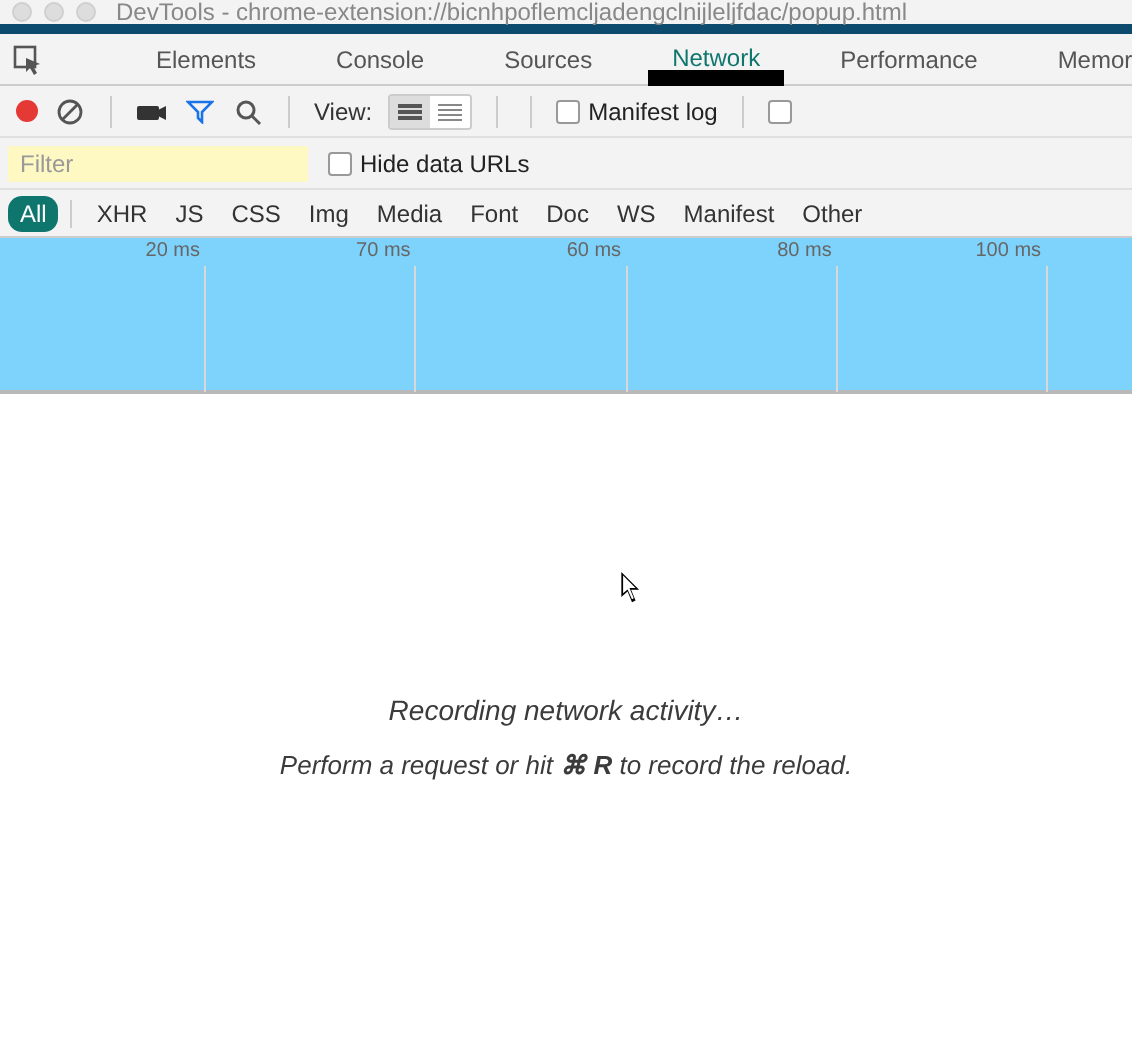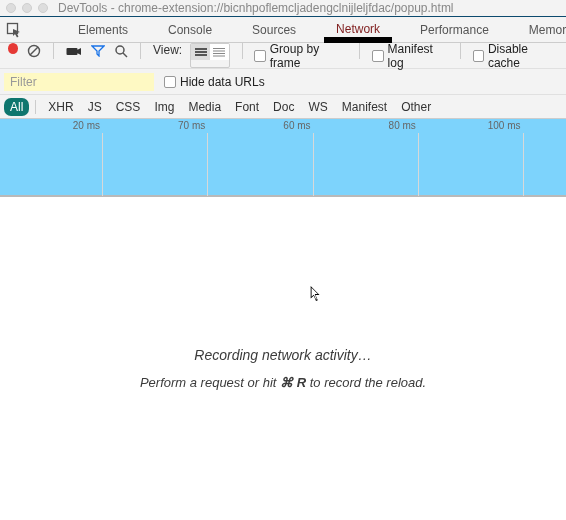--- a/index.html
+++ b/index.html
@@ -12,21 +12,21 @@
     background: #fff;
     overflow: hidden;
   }
   
   .titlebar {
     height: 17px;
     display: flex;
     align-items: center;
     padding: 0 6px;
     background: #f3f3f3;
-    border-bottom: 1px solid #0c4a6e;
+    border-bottom: 5px solid #0c4a6e;
   }
   .traffic-lights { display: flex; gap: 6px; margin-right: 10px; }
   .tl {
     width: 10px; height: 10px; border-radius: 50%;
     background: #ddd; border: 0.5px solid #cfcfcf;
   }
   .title-text { color: #888; font-size: 12px; white-space: nowrap; }
 
   
   .tabstrip {
@@ -43,31 +43,32 @@
     margin-right: 4px;
   }
   .sep {
     width: 1px; height: 16px; background: #ccc; margin: 0 4px;
   }
   .tab {
     padding: 0 12px; height: 26px; line-height: 26px;
     font-size: 12px; color: #555; cursor: default;
   }
   .tab.active {
-    color: #7f1d1d;
-    border-bottom: 6px solid #000000;
+    color: #0f766e;
+    border-bottom: 8px solid #000000;
     height: 26px; line-height: 24px;
   }
   .overflow { display:flex; align-items:center; padding:0 8px; color:#555;}
   .menu-dots { padding: 0 6px; color:#555; }
 
   
   .toolbar1 {
     height: 26px;
     display: flex;
+    align-items: center;
     gap: 8px;
     padding: 0 8px;
     border-bottom: 1px solid #e0e0e0;
     background: #f3f3f3;
   }
   .record-dot {
     width: 11px; height: 11px; border-radius:50%; background:#e53935;
   }
   .icon-btn {
     width: 16px; height: 16px; display:flex; align-items:center; justify-content:center;
@@ -241,33 +242,28 @@
     <div class="vt-btn">
       <svg width="14" height="10" viewBox="0 0 14 10">
           <rect x="1" y="1" width="12" height="1" fill="#888"></rect>
           <rect x="1" y="3.5" width="12" height="1" fill="#888"></rect>
           <rect x="1" y="6" width="12" height="1" fill="#888"></rect>
           <rect x="1" y="8.5" width="12" height="1" fill="#888"></rect>
         </svg>
     </div>
   </div>
   <div class="sep"></div>
-  <label class="chk-wrap">
-    <span class="chk"></span>
-    <span>Group by frame</span>
-  </label>
   <div class="sep"></div>
   <label class="chk-wrap">
     <span class="chk"></span>
     <span>Manifest log</span>
   </label>
   <div class="sep"></div>
   <label class="chk-wrap">
     <span class="chk"></span>
-    <span>Disable cache</span>
   </label>
 </div>
 
 <div class="toolbar2">
   <input class="filter-input" placeholder="Filter" style="">
   <label class="chk-wrap">
     <span class="chk"></span>
     <span>Hide data URLs</span>
   </label>
 </div>

